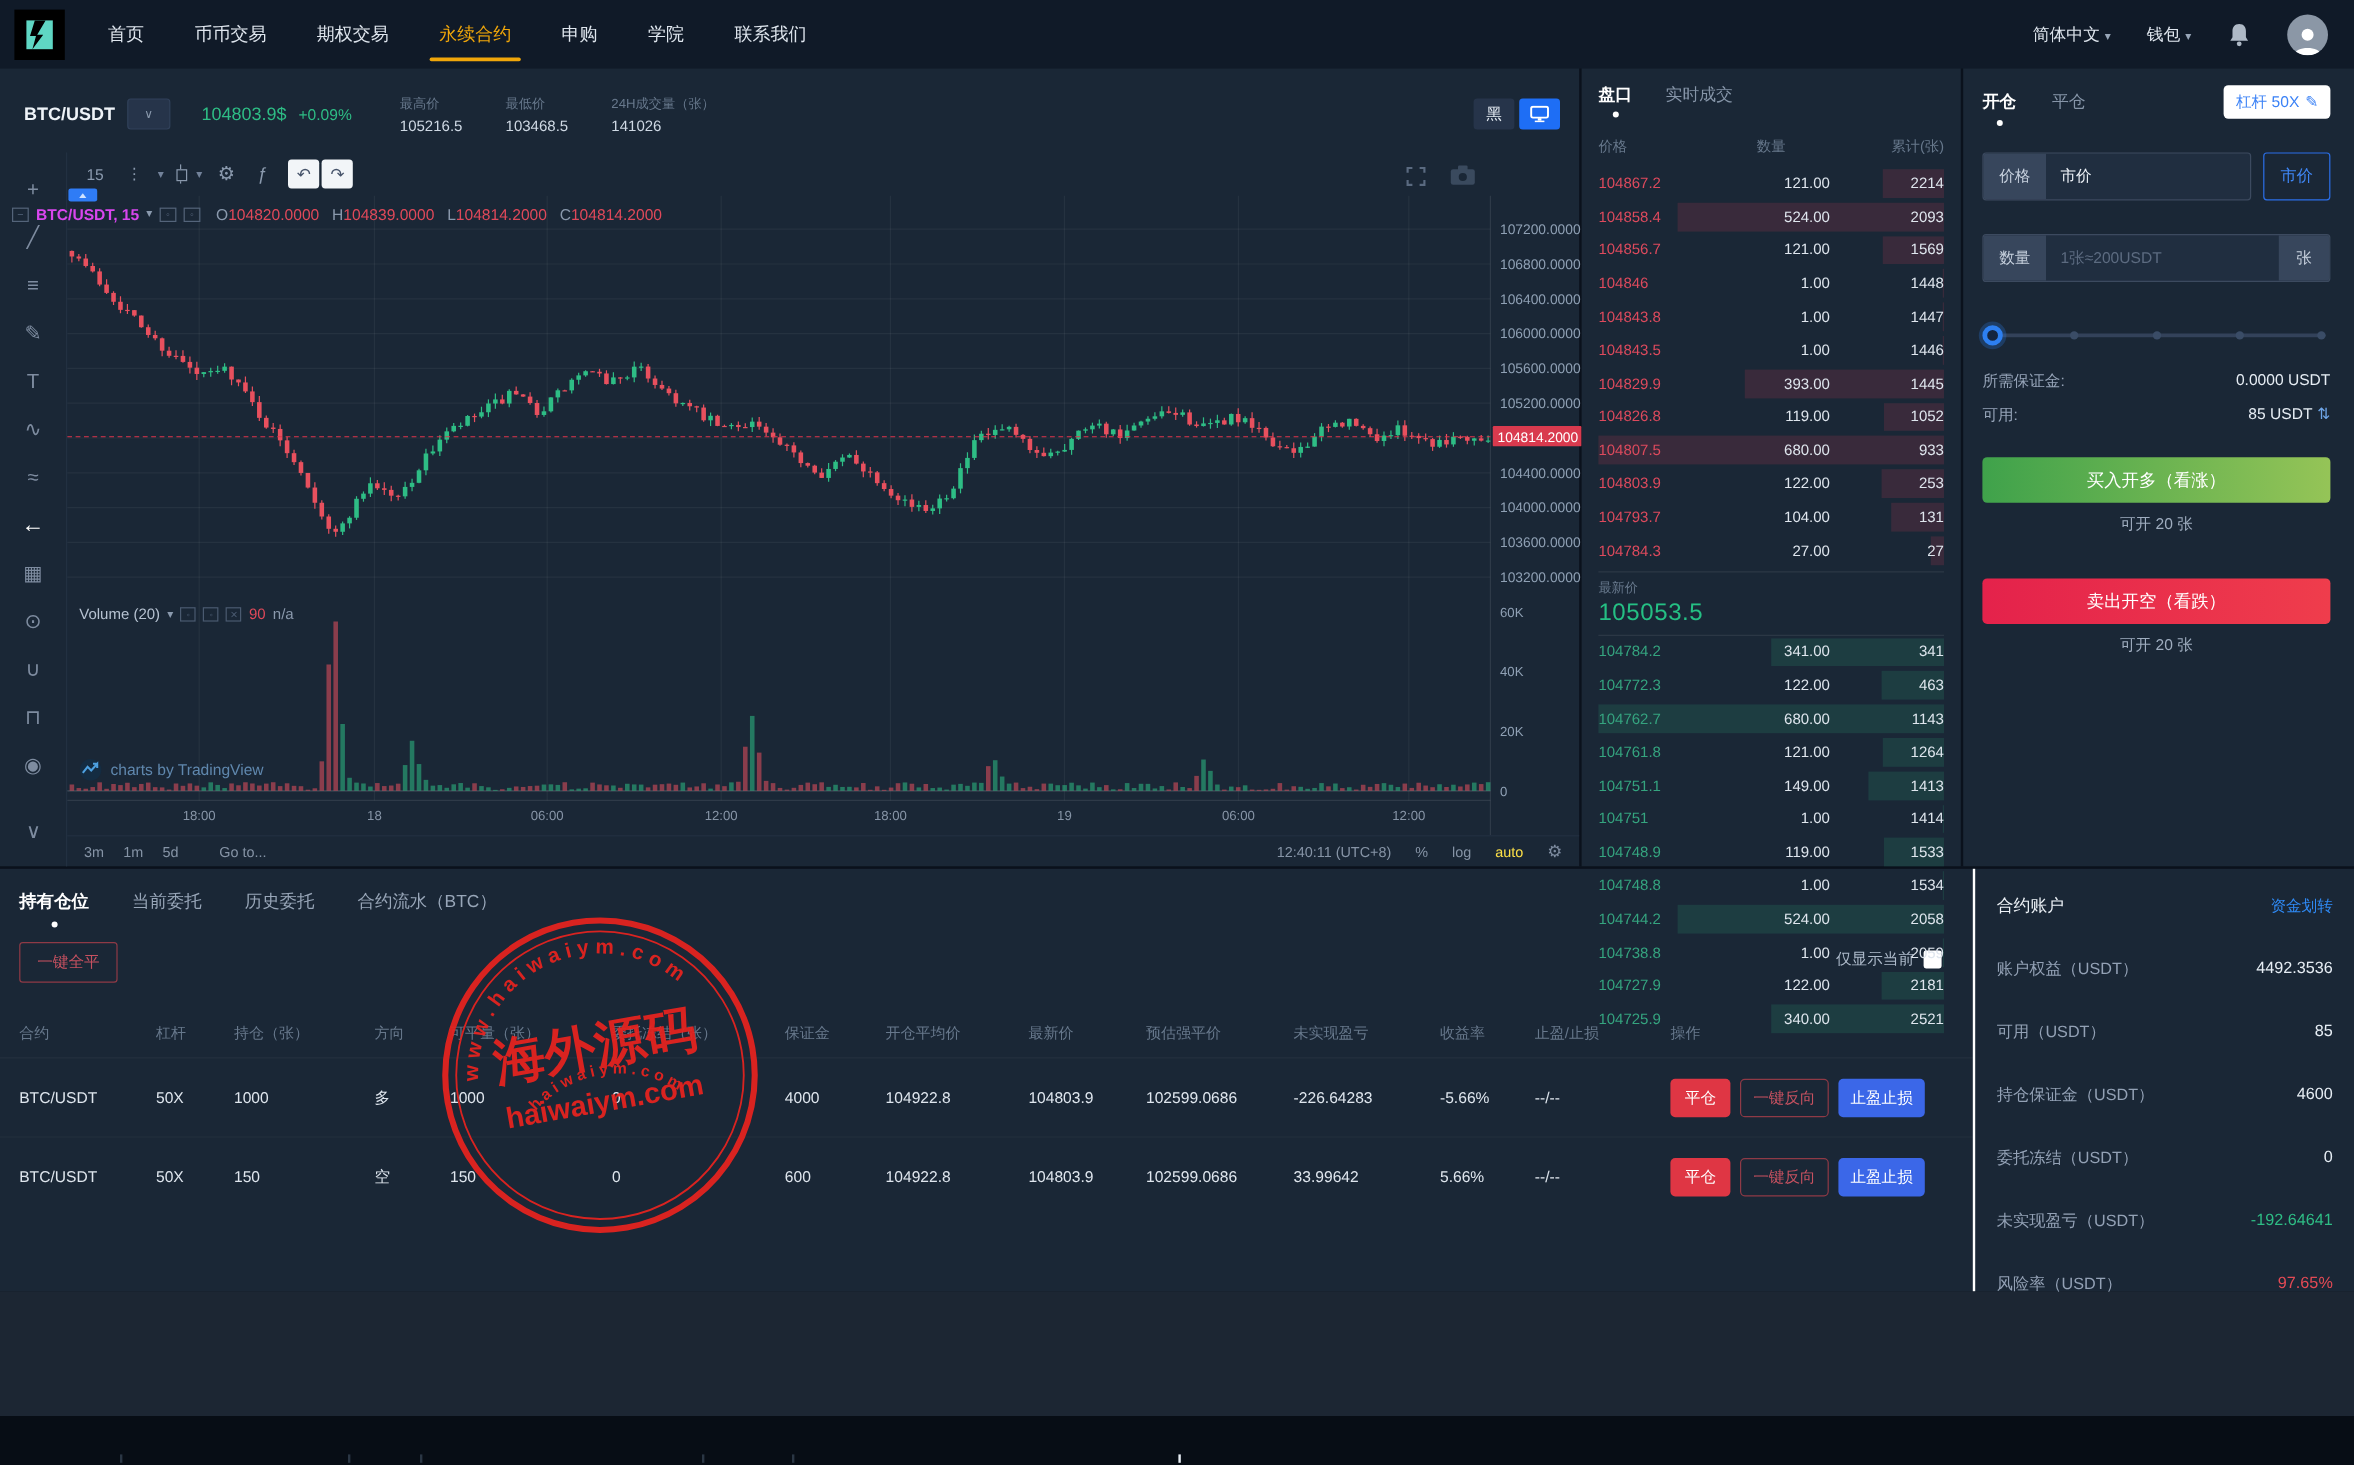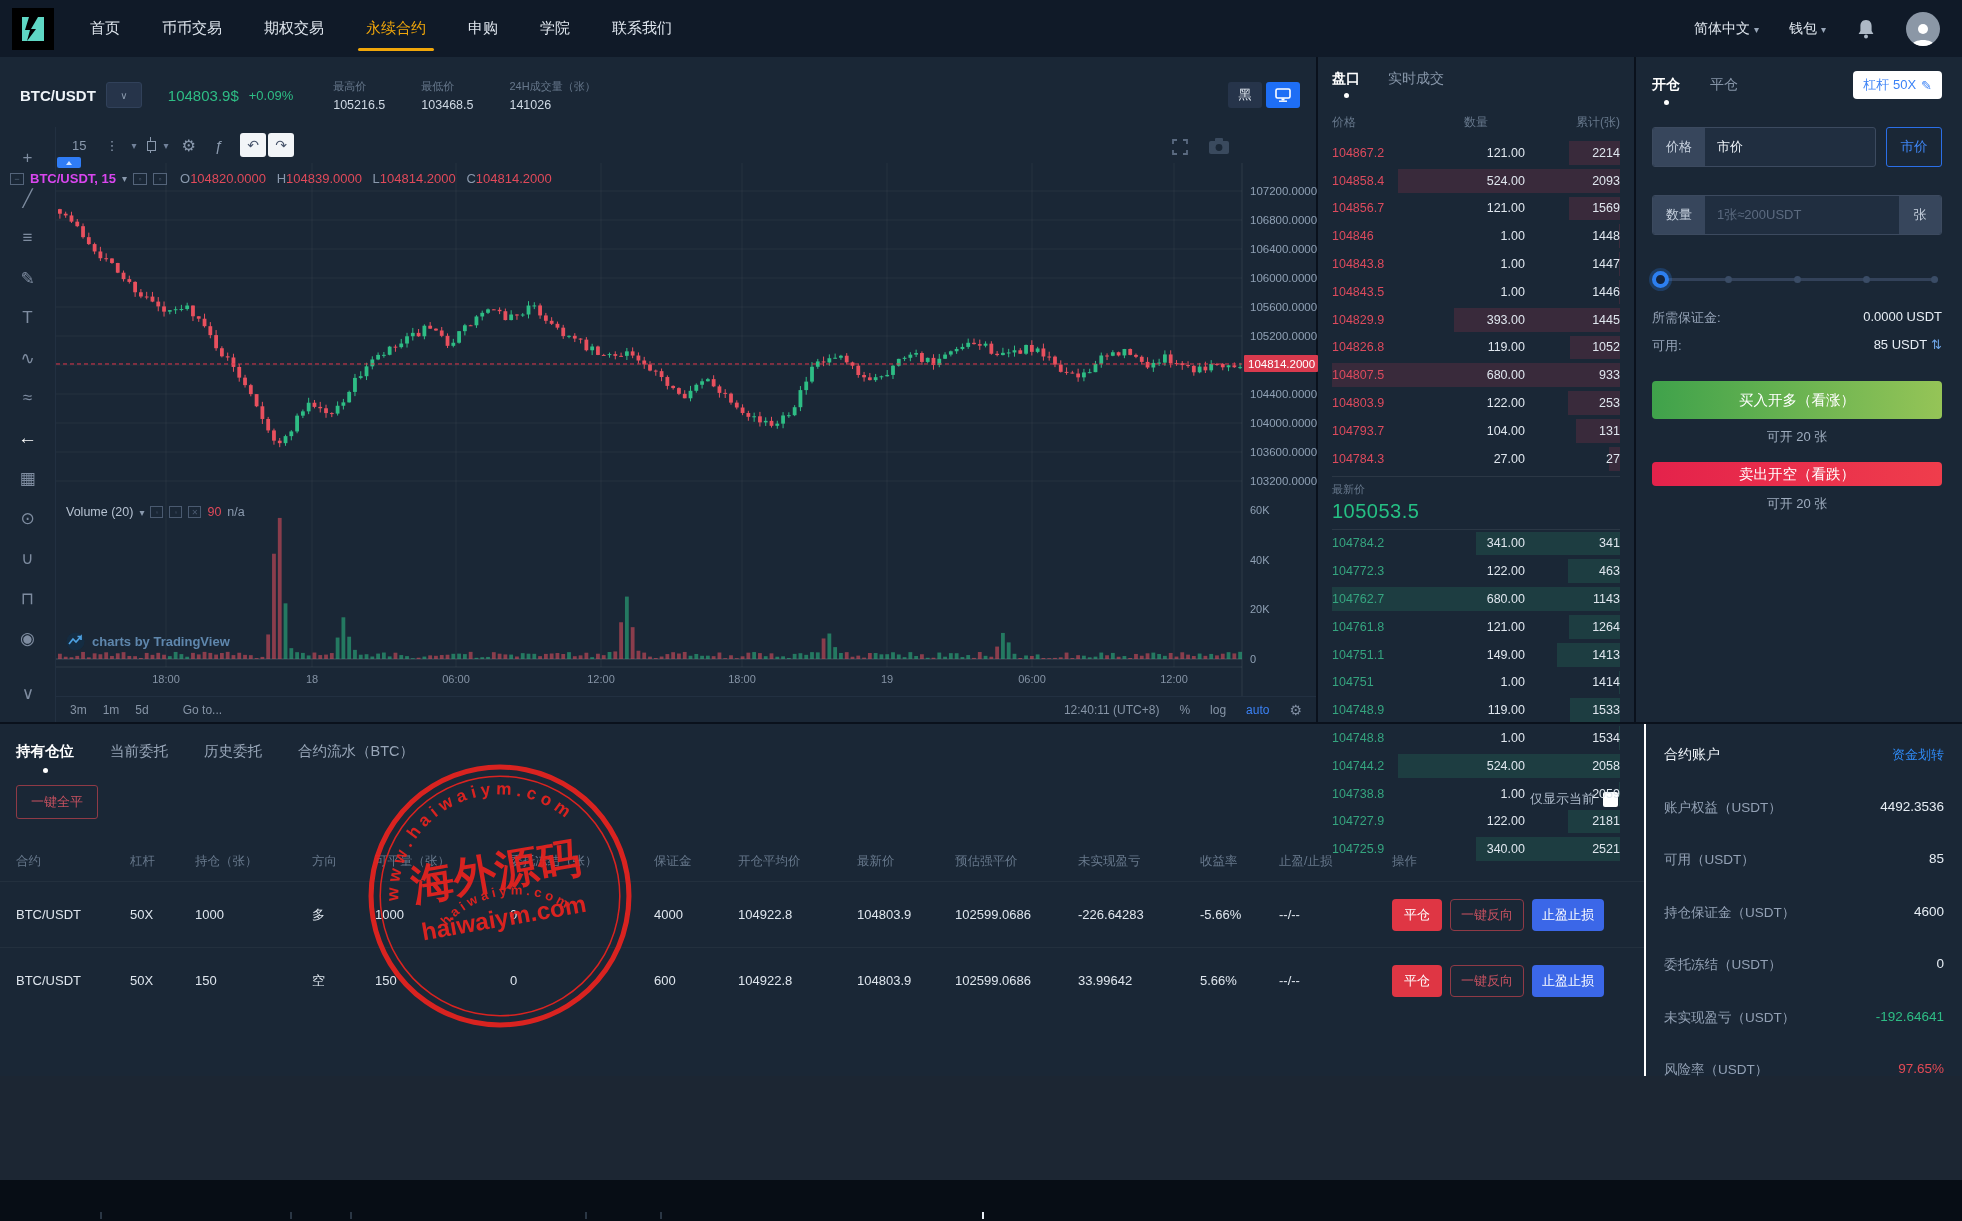--- a/index.html
+++ b/index.html
@@ -63,24 +63,24 @@
   .legend-caret { color:#8a99ad; font-size:10px; }
   .ohlc { color:#e0495a; }
   .ohlc b { color:#8a99ad; font-weight:normal; margin-left:7px; }
   .mini-pos-tag { position:absolute; left:57px; top:30px; width:24px; height:11px; background:#2f7cf6; border-radius:2px; z-index:3; display:flex; align-items:center; justify-content:center; }
   .mini-pos-tag i { width:0; height:0; border-left:3px solid transparent; border-right:3px solid transparent; border-bottom:4px solid #cfe2ff; }
   .chart-topright { position:absolute; right:86px; top:10px; display:flex; gap:18px; z-index:3; }
   .vol-legend { position:absolute; left:66px; top:378px; display:flex; align-items:center; gap:6px; z-index:3; font-size:12.5px; color:#b6c2d1; }
   .vol-legend .vbox { width:13px; height:12px; border:1px solid #4a5a70; color:#4a5a70; font-size:8px; display:flex; align-items:center; justify-content:center; }
   .vol-90 { color:#e0495a; }
   .vol-na { color:#8a99ad; }
-  .tv-logo { position:absolute; left:66px; top:505px; display:flex; align-items:center; gap:7px; z-index:3; color:#5f87ad; font-size:13px; font-weight:bold; }
+  .tv-logo { position:absolute; left:66px; top:505px; display:flex; align-items:center; gap:7px; z-index:3; color:#5f87ad; font-size:13px; font-weight:normal; }
   .chart-footer { position:absolute; left:56px; right:0; bottom:0; height:26px; border-top:1px solid #223041; display:flex; align-items:center; padding:0 14px; color:#8694a6; font-size:12px; gap:18px; }
   .cf-right { margin-left:auto; display:flex; gap:20px; align-items:center; }
-  .cf-auto { color:#3b82f6; }
+  .cf-auto { color:#fde047; }
   .cf-gear { color:#7e8ca0; font-size:14px; }
 
   
   .ob-tabs { height:44px; display:flex; align-items:center; gap:28px; }
   .ob-tab { color:#8695a8; font-size:14px; cursor:pointer; position:relative; }
   .ob-tab.active { color:#fff; font-weight:bold; }
   .ob-tab.active::after { content:""; position:absolute; left:50%; margin-left:-2px; bottom:-10px; width:5px; height:5px; border-radius:50%; background:#fff; }
   .ob-head { height:34px; display:flex; align-items:center; color:#67788c; font-size:12px; margin-top:4px; }
   .ob-head span:nth-child(1){ width:33%; }
   .ob-head span:nth-child(2){ width:34%; text-align:center; }
@@ -116,21 +116,21 @@
   .slider { margin:36px 4px 0; position:relative; height:16px; cursor:pointer; }
   .slider .track { position:absolute; left:0; right:0; top:7px; height:3px; background:#33425a; border-radius:2px; }
   .slider .dot { position:absolute; top:5px; width:7px; height:7px; border-radius:50%; background:#3a4c66; }
   .slider .thumb { position:absolute; top:0; left:-4px; width:17px; height:17px; border-radius:50%; background:#14253f; border:4px solid #2d7ff0; box-shadow:0 0 0 3px rgba(45,127,240,.25); }
   .kv { display:flex; justify-content:space-between; font-size:13px; margin-top:10px; }
   .kv .k { color:#96a4b8; }
   .kv .v { color:#e6edf4; }
   .kv .swap { color:#6fa6e8; margin-left:4px; }
   .kv.first { margin-top:22px; }
   .buy-btn { margin-top:26px; height:38px; border-radius:4px; background:linear-gradient(90deg,#3fa24b,#95c457); color:#fff; font-size:14.5px; display:flex; align-items:center; justify-content:center; cursor:pointer; }
-  .sell-btn { margin-top:16px; height:24px; border-radius:4px; background:linear-gradient(90deg,#e4224b,#ef3d4c); color:#fff; font-size:14.5px; display:flex; align-items:center; justify-content:center; cursor:pointer; }
+  .sell-btn { margin-top:36px; height:38px; border-radius:4px; background:linear-gradient(90deg,#e4224b,#ef3d4c); color:#fff; font-size:14.5px; display:flex; align-items:center; justify-content:center; cursor:pointer; }
   .open-hint { text-align:center; color:#9fadbf; font-size:13px; margin-top:9px; }
 
   
   .pos-tabs { display:flex; gap:36px; padding:18px 0 0 16px; align-items:center; }
   .pos-tab { color:#98a6b8; font-size:14.5px; cursor:pointer; position:relative; }
   .pos-tab.active { color:#fff; font-weight:bold; }
   .pos-tab.active::after { content:""; position:absolute; left:50%; margin-left:-2px; bottom:-12px; width:5px; height:5px; border-radius:50%; background:#fff; }
   .close-all { margin:24px 0 0 16px; display:inline-block; border:1px solid #8f3a46; color:#c65160; padding:7px 14px; border-radius:3px; font-size:13px; cursor:pointer; }
   .only-current { position:absolute; right:26px; top:66px; display:flex; align-items:center; gap:8px; color:#aebbcb; font-size:13px; }
   .only-current .cb { width:15px; height:15px; background:#fff; border-radius:2px; cursor:pointer; }

